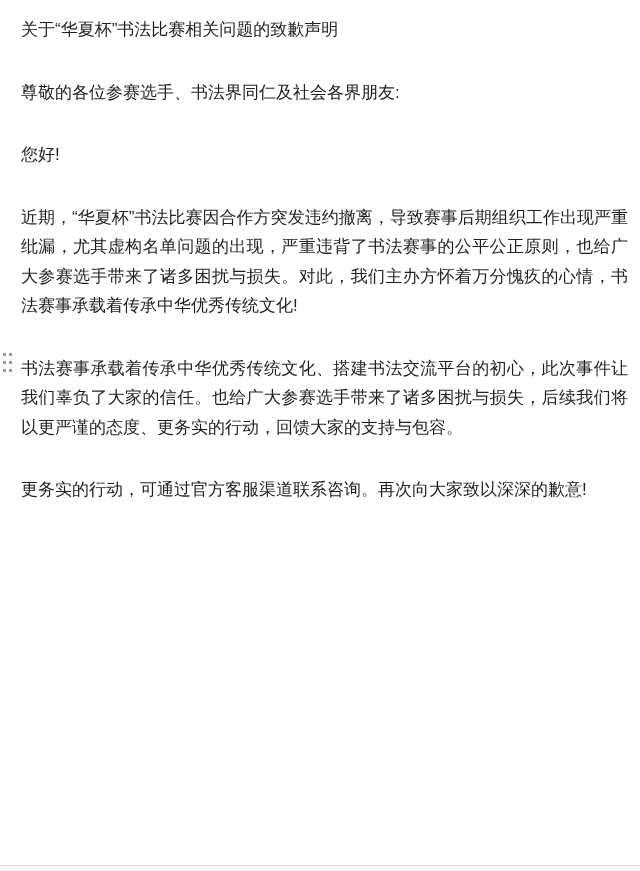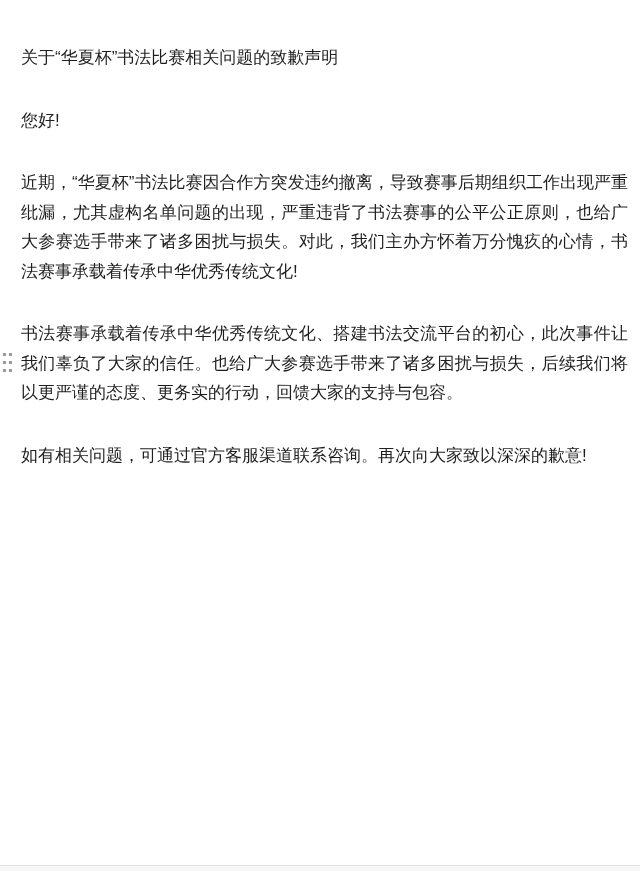--- a/index.html
+++ b/index.html
@@ -12,21 +12,20 @@
     font-family: "Liberation Sans", "DejaVu Sans", sans-serif;
     color: #1e1e1e;
   }
   .content {
     position: absolute;
     top: 0; left: 0; right: 0;
     padding: 15px 12px 0 21px;
     font-size: 17px;
     line-height: 29.5px;
     text-align: justify;
-    margin-top: 28px;
   }
   .content p { margin: 0 0 33px 0; }
   .content p.tight { margin-bottom: 3px; }
   .drag-handle {
     position: absolute;
     left: 3px;
     top: 353px;
     width: 9px;
     height: 22px;
     display: grid;
@@ -46,24 +45,25 @@
     border-top: 1px solid #e2e2e2;
   }
 </style>
 </head>
 <body>
 
 <div class="page">
 
   <div class="content">
     <p>关于“华夏杯”书法比赛相关问题的致歉声明</p>
+    <p>尊敬的各位参赛选手、书法界同仁及社会各界朋友:</p>
     <p>您好!</p>
     <p>近期，“华夏杯”书法比赛因合作方突发违约撤离，导致赛事后期组织工作出现严重纰漏，尤其虚构名单问题的出现，严重违背了书法赛事的公平公正原则，也给广大参赛选手带来了诸多困扰与损失。对此，我们主办方怀着万分愧疚的心情，书法赛事承载着传承中华优秀传统文化!</p>
     <p>书法赛事承载着传承中华优秀传统文化、搭建书法交流平台的初心，此次事件让我们辜负了大家的信任。也给广大参赛选手带来了诸多困扰与损失，后续我们将以更严谨的态度、更务实的行动，回馈大家的支持与包容。</p>
-    <p>如有相关问题，可通过官方客服渠道联系咨询。再次向大家致以深深的歉意!</p>
+    <p>更务实的行动，可通过官方客服渠道联系咨询。再次向大家致以深深的歉意!</p>
 
   </div>
 
   <div class="drag-handle" title="">
     <i></i>
       <i></i>
     <i></i>
       <i></i>
     <i></i>
       <i></i>

